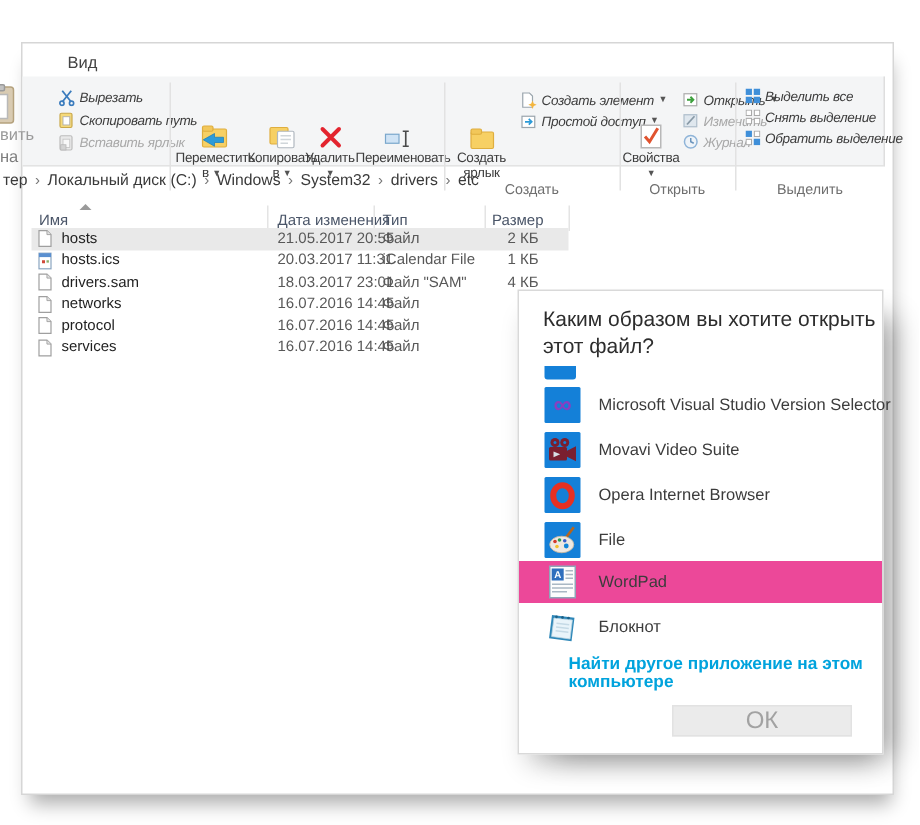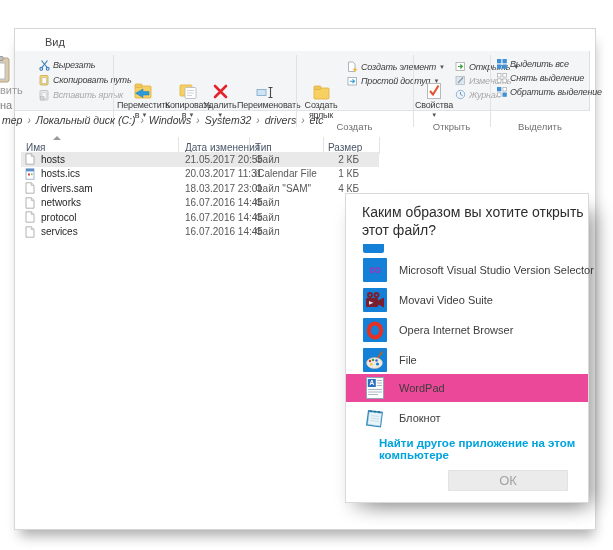--- a/index.html
+++ b/index.html
@@ -20,21 +20,21 @@
           font-size:9px;color:#3d3d3d;white-space:nowrap;letter-spacing:-0.2px;font-style:italic;}
   .rbtn-s.dis{color:#a8a8a8;}
   .rbtn-b{position:absolute;top:26px;text-align:center;font-size:9px;color:#3d3d3d;letter-spacing:-0.2px;}
   .bic{height:23px;display:flex;justify-content:center;align-items:flex-end;}
   .blab{line-height:10px;white-space:nowrap;}
   .caret{font-size:6px;color:#555;vertical-align:1px;}
   .ric{display:inline-flex;}
 
   
   .crumbs{position:absolute;left:2px;top:114px;display:flex;align-items:center;
-          font-size:10.5px;color:#3a3a3a;z-index:3;white-space:nowrap;font-style:italic;}
+          font-size:10.5px;color:#3a3a3a;z-index:3;white-space:nowrap;}
   .crumbs .sep{color:#777;font-size:10px;margin:0 5px;}
   .crumb{cursor:default;}
 
   
   .headers{position:absolute;left:0;top:106px;width:575px;height:20px;font-size:10px;color:#4a5568;}
   .hcol{position:absolute;top:7px;}
   .hline{position:absolute;top:2px;height:17px;width:1px;background:#e4e4e4;}
   .sortcaret{position:absolute;left:38px;top:1px;width:0;height:0;
              border-left:4px solid transparent;border-right:4px solid transparent;
              border-bottom:4px solid #9a9a9a;}
@@ -56,21 +56,21 @@
             border-radius:0 0 2px 2px;}
   .app{position:absolute;left:0;width:242px;height:28px;cursor:default;}
   .app.sel{background:#ec4899;}
   .app .tile{position:absolute;left:17px;top:2px;width:24px;height:24px;border-radius:1px;
              display:flex;align-items:center;justify-content:center;overflow:hidden;}
   .tile.blue{background:#1480d8;}
   .app .alab{position:absolute;left:53px;top:0;line-height:28px;font-size:11px;color:#3c3c3c;white-space:nowrap;}
   .vs-glyph{color:#8a3fc0;font-weight:bold;font-size:17px;line-height:20px;}
   .findlink{position:absolute;left:17px;top:243px;font-size:11.5px;font-weight:bold;color:#00a3dd;cursor:pointer;margin-left:16px;}
   .okbtn{position:absolute;left:102px;top:276px;width:120px;height:21px;background:#ebebeb;
-         border:1px solid #e2e2e2;color:#a2a2a2;font-size:13px;text-align:center;line-height:19px;}
+         border:1px solid #e2e2e2;color:#a2a2a2;font-size:16px;text-align:center;line-height:19px;}
 
   
   .fragtxt{position:absolute;font-size:11px;color:#9a9a9a;white-space:nowrap;z-index:2;}
 </style>
 </head>
 <body>
 
 <div class="screen">
 
   <div class="a" style="left:0;top:56px;width:12px;height:27px;overflow:hidden;z-index:2">

